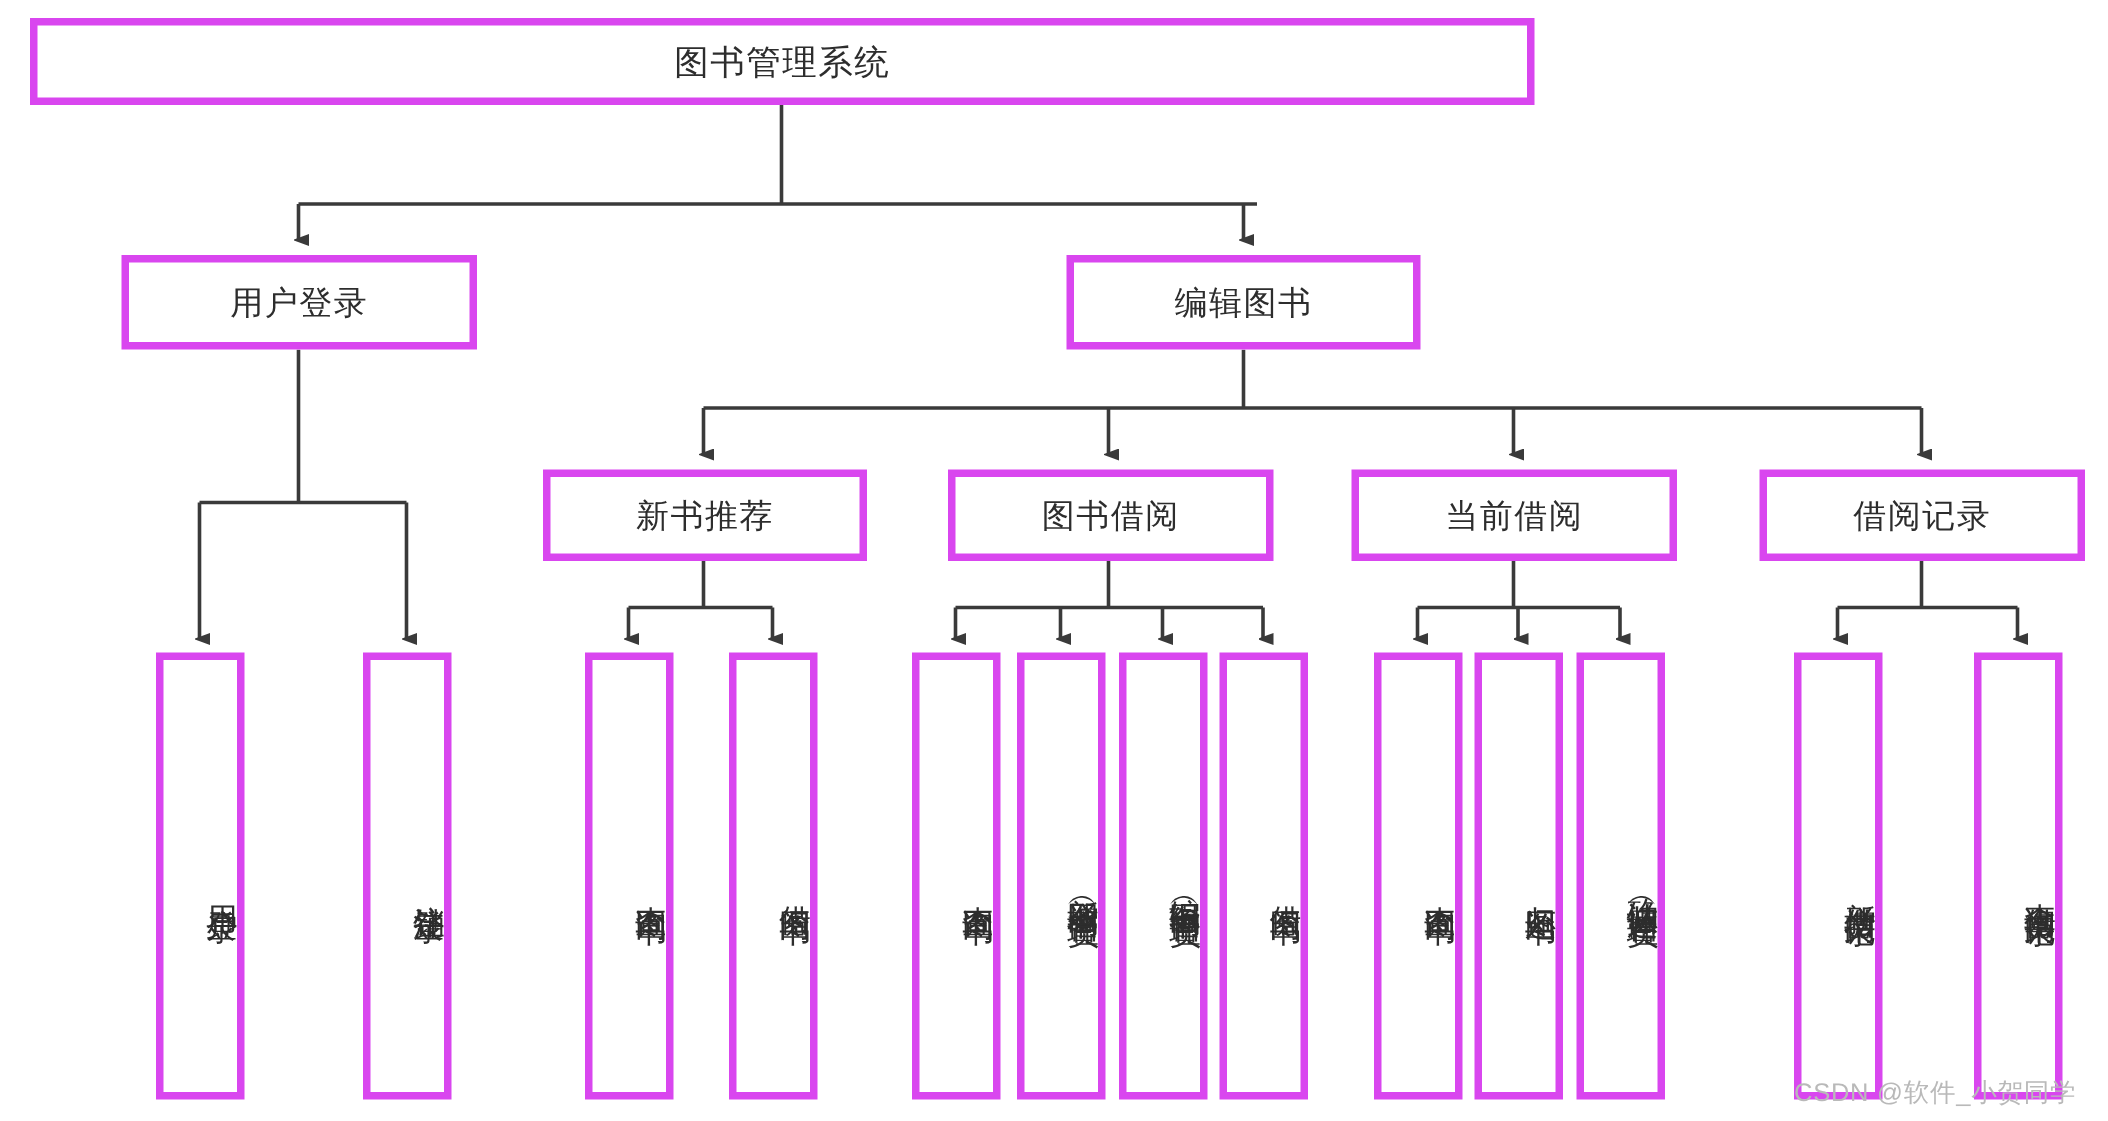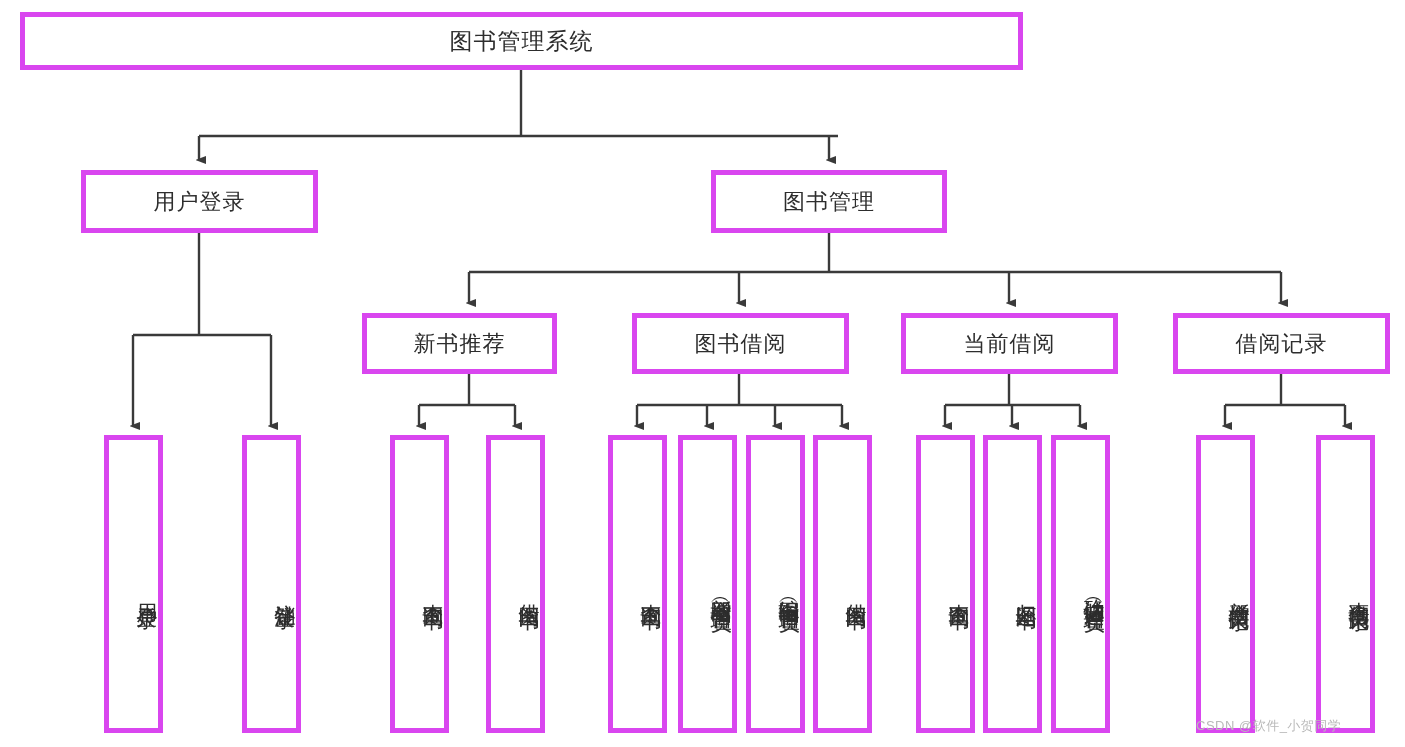--- a/index.html
+++ b/index.html
@@ -47,21 +47,21 @@
     white-space:nowrap;
   }
   svg.wires{
     position:absolute;
     left:0;top:0;
     width:1405px;height:747px;
     pointer-events:none;
   }
   .watermark{
     position:absolute;
-    font-size:13px;
+    font-size:17px;
     color:#b9b9b9;
     white-space:nowrap;
     letter-spacing:0.5px;
   }
 </style>
 </head>
 <body>
 
 <div id="canvas">
 
@@ -116,24 +116,24 @@
   </svg>
 
   <div class="node h root" style="left:20px;top:12px;width:1003px;height:58px;">
     <span>图书管理系统</span>
   </div>
 
   <div class="node h" style="left:81px;top:170px;width:237px;height:63px;">
     <span>用户登录</span>
   </div>
   <div class="node h" style="left:711px;top:170px;width:236px;height:63px;">
-    <span>图书管理</span>
+    <span>编辑图书</span>
   </div>
 
-  <div class="node h" style="left:362px;top:313px;width:195px;height:61px;">
+  <div class="node h" style="left:362px;top:313px;width:216px;height:61px;">
     <span>新书推荐</span>
   </div>
   <div class="node h" style="left:632px;top:313px;width:217px;height:61px;">
     <span>图书借阅</span>
   </div>
   <div class="node h" style="left:1173px;top:313px;width:217px;height:61px;">
     <span>借阅记录</span>
   </div>
   <div class="node h" style="left:901px;top:313px;width:217px;height:61px;">
     <span>当前借阅</span>

